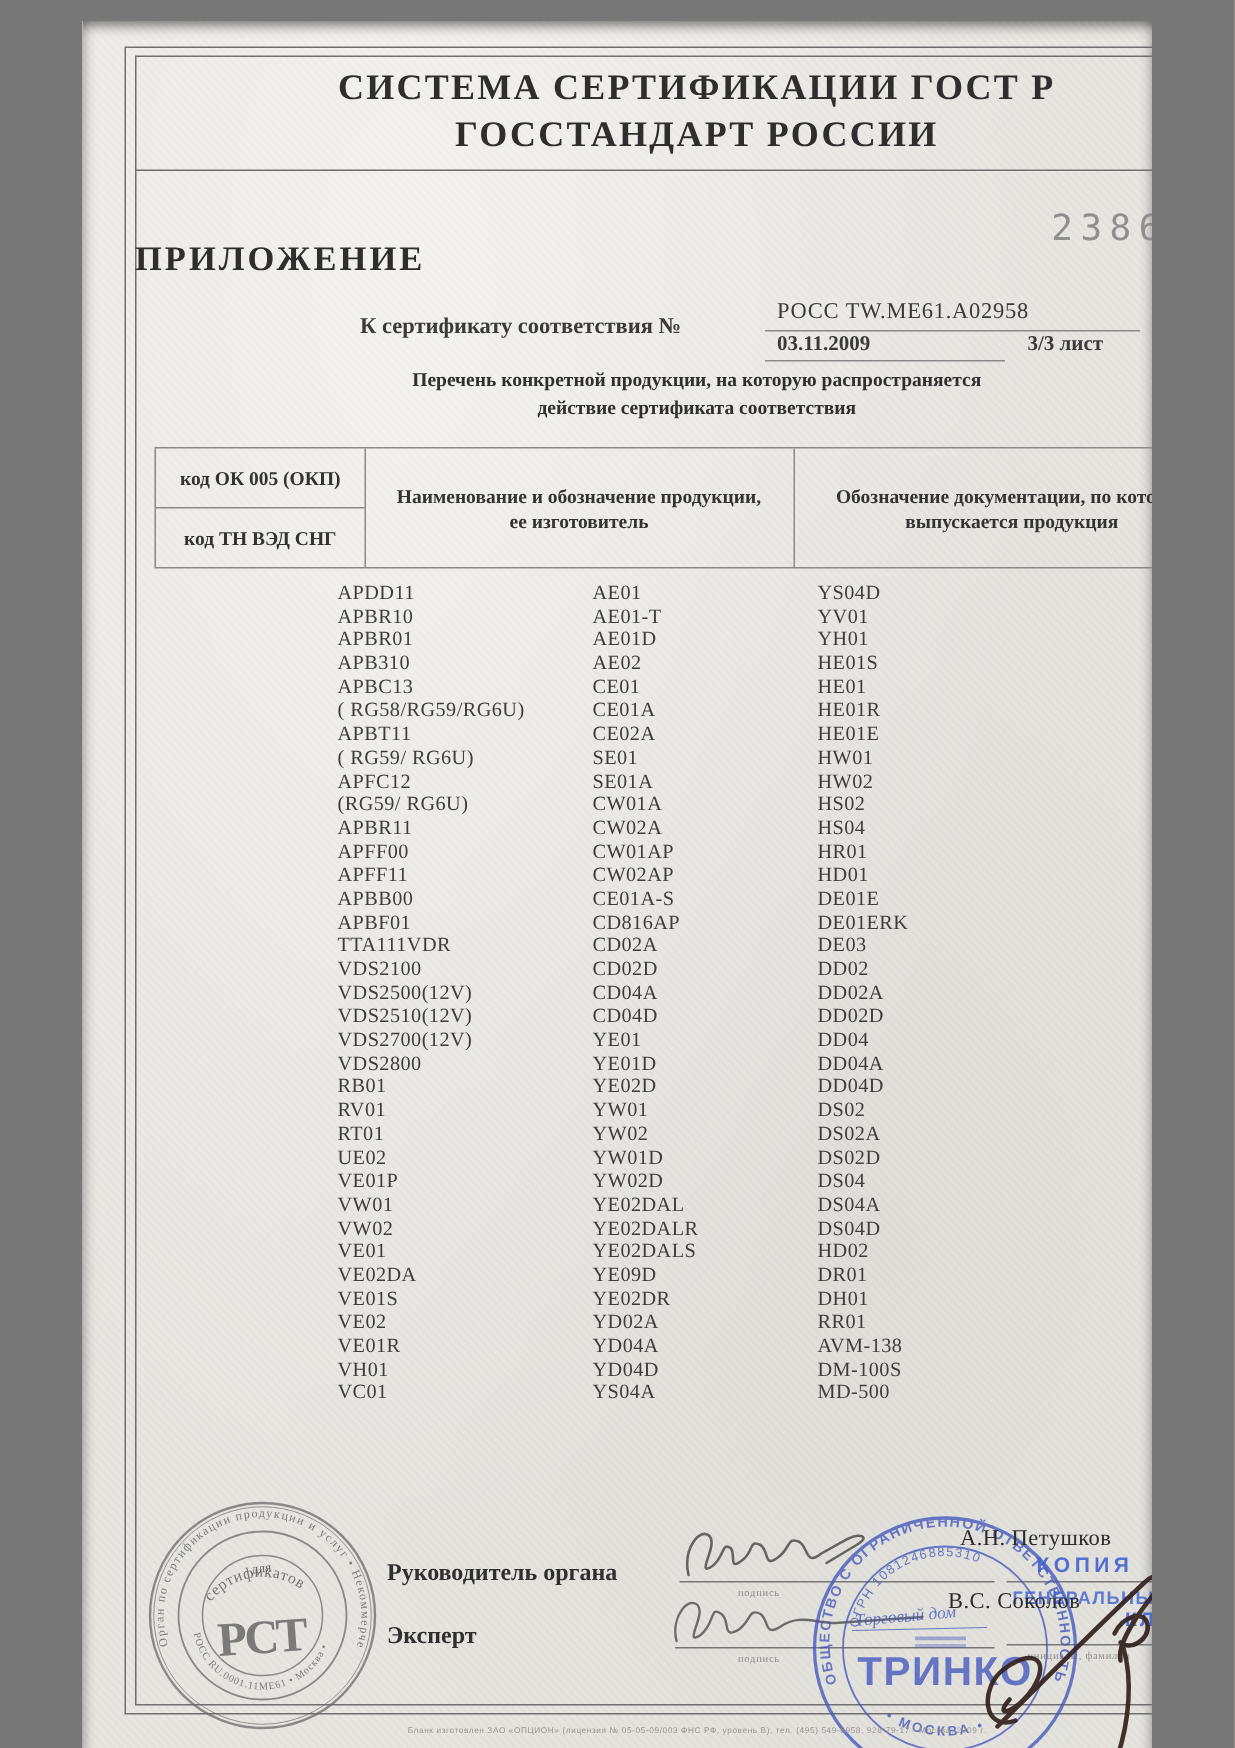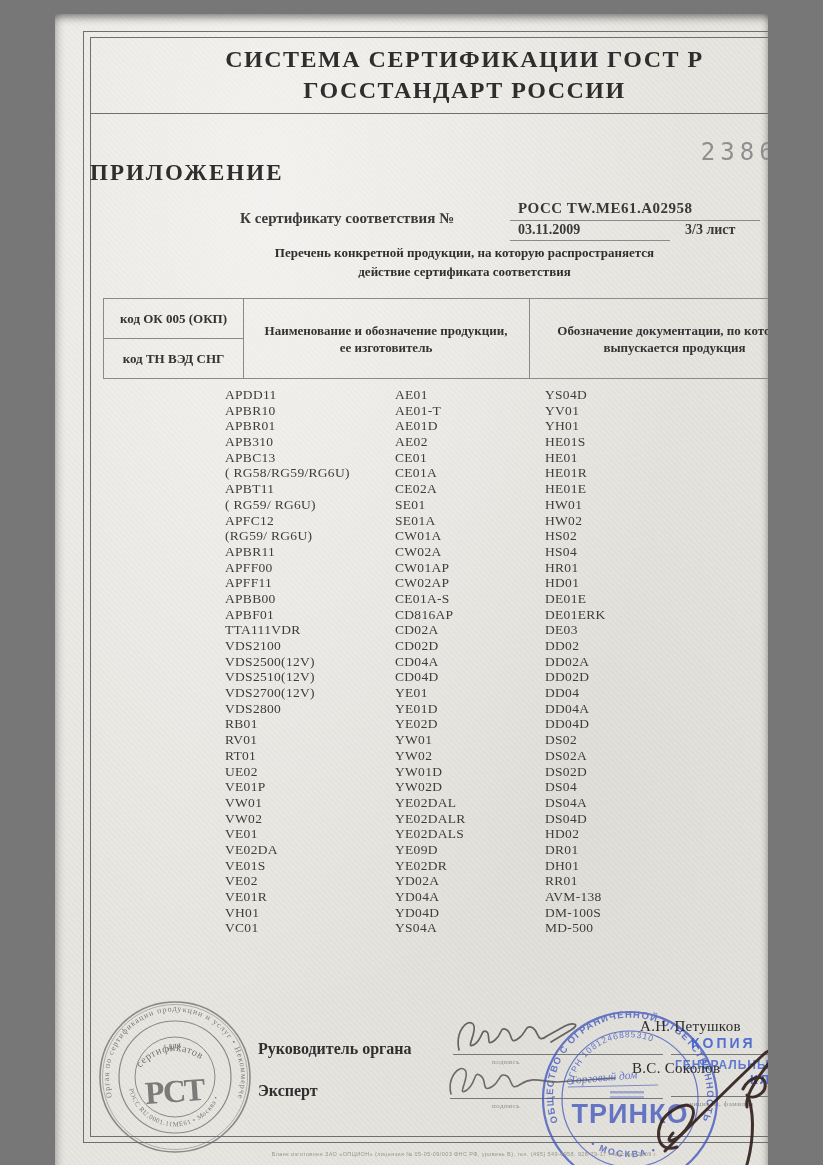--- a/index.html
+++ b/index.html
@@ -21,21 +21,21 @@
   .frame.outer{left:28px;top:17px;width:761px;height:1110px;}
   .frame.inner{left:35px;top:23px;width:747px;height:1098px;}
   .hsep{position:absolute;left:35px;top:99px;width:749px;height:0;border-top:1px solid #6f6f6f;}
   .doc-title{left:35px;top:30px;width:749px;text-align:center;font-weight:bold;
     font-size:24px;letter-spacing:1.5px;color:#2e2e2e;line-height:31px;}
   .form-number{left:612px;top:124px;width:170px;font-family:"DejaVu Sans Mono",monospace;
     font-size:24px;letter-spacing:5px;color:#8f8f8f;text-align:right;}
   .appendix{left:35px;top:146px;width:749px;text-align:left;font-weight:bold;
     font-size:23px;letter-spacing:2px;color:#2e2e2e;}
   .cert-label{left:185px;top:196px;font-size:15px;font-weight:600;}
-  .cert-number{left:463px;top:186px;font-size:15px;font-weight:700;letter-spacing:.5px;}
+  .cert-number{left:463px;top:186px;font-size:15px;font-weight:400;letter-spacing:.5px;}
   .u1{left:455px;top:206px;width:250px;border-top:1px solid #8a8a8a;}
   .cert-date{left:463px;top:208px;font-size:14px;font-weight:600;}
   .u2{left:455px;top:226px;width:160px;border-top:1px solid #8a8a8a;}
   .cert-sheet{left:630px;top:208px;font-size:14px;font-weight:600;}
   .subtitle{left:35px;width:749px;text-align:center;font-weight:bold;font-size:13px;color:#2f2f2f;}
   .thead{left:48px;top:284px;width:716px;height:79px;border:1px solid #8a8a8a;}
   .tcell{position:absolute;display:flex;align-items:center;justify-content:center;
     text-align:center;font-weight:bold;font-size:13px;color:#333;line-height:17px;}
   .cell-okp{left:0;top:0;width:139px;height:39px;}
   .cell-tnved{left:0;top:39px;width:139px;height:40px;}

